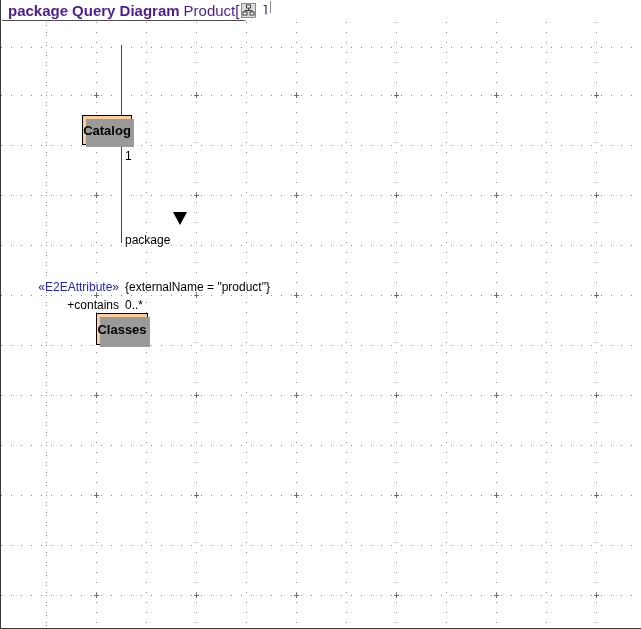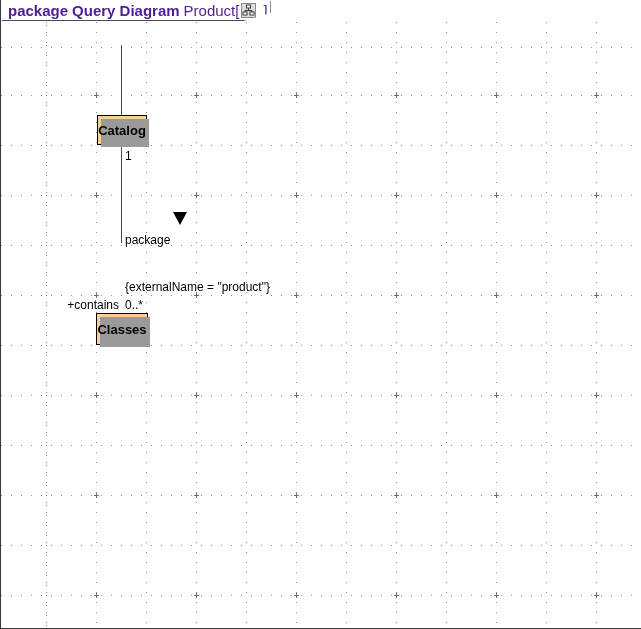--- a/index.html
+++ b/index.html
@@ -261,28 +261,29 @@
     <div class="gcross" style="left:593px; top:571px;"></div>
 
     <div class="assoc-line" style="left:120px; top:23px; height:198px;"></div>
 
     <div class="dlabel" style="left:124px; top:127px;">1</div>
 
     <div class="dlabel" style="left:124px; top:211px;">package</div>
 
     <div class="arrow-down" style="left:172px; top:190px;"></div>
 
+    <div class="dlabel stereotype right-align" style="left:0px; top:258px; width:118px;">«E2EAttribute»</div>
 
     <div class="dlabel" style="left:124px; top:258px;">{externalName = "product"}</div>
 
     <div class="dlabel right-align" style="left:0px; top:276px; width:118px;">+contains</div>
 
     <div class="dlabel" style="left:124px; top:276px;">0..*</div>
 
-    <div class="uml-class" style="left:96px; top:93px; width:50px; height:30px;">
+    <div class="uml-class" style="left:81px; top:93px; width:50px; height:30px;">
       <span class="shadow" style="left:3px; top:3px; right:-3px; bottom:-3px;"></span>
       <span>Catalog</span>
     </div>
 
     <div class="uml-class" style="left:95px; top:291px; width:52px; height:32px;">
       <span class="shadow" style="left:3px; top:3px; right:-3px; bottom:-3px;"></span>
       <span>Classes</span>
     </div>
 
   </div>

